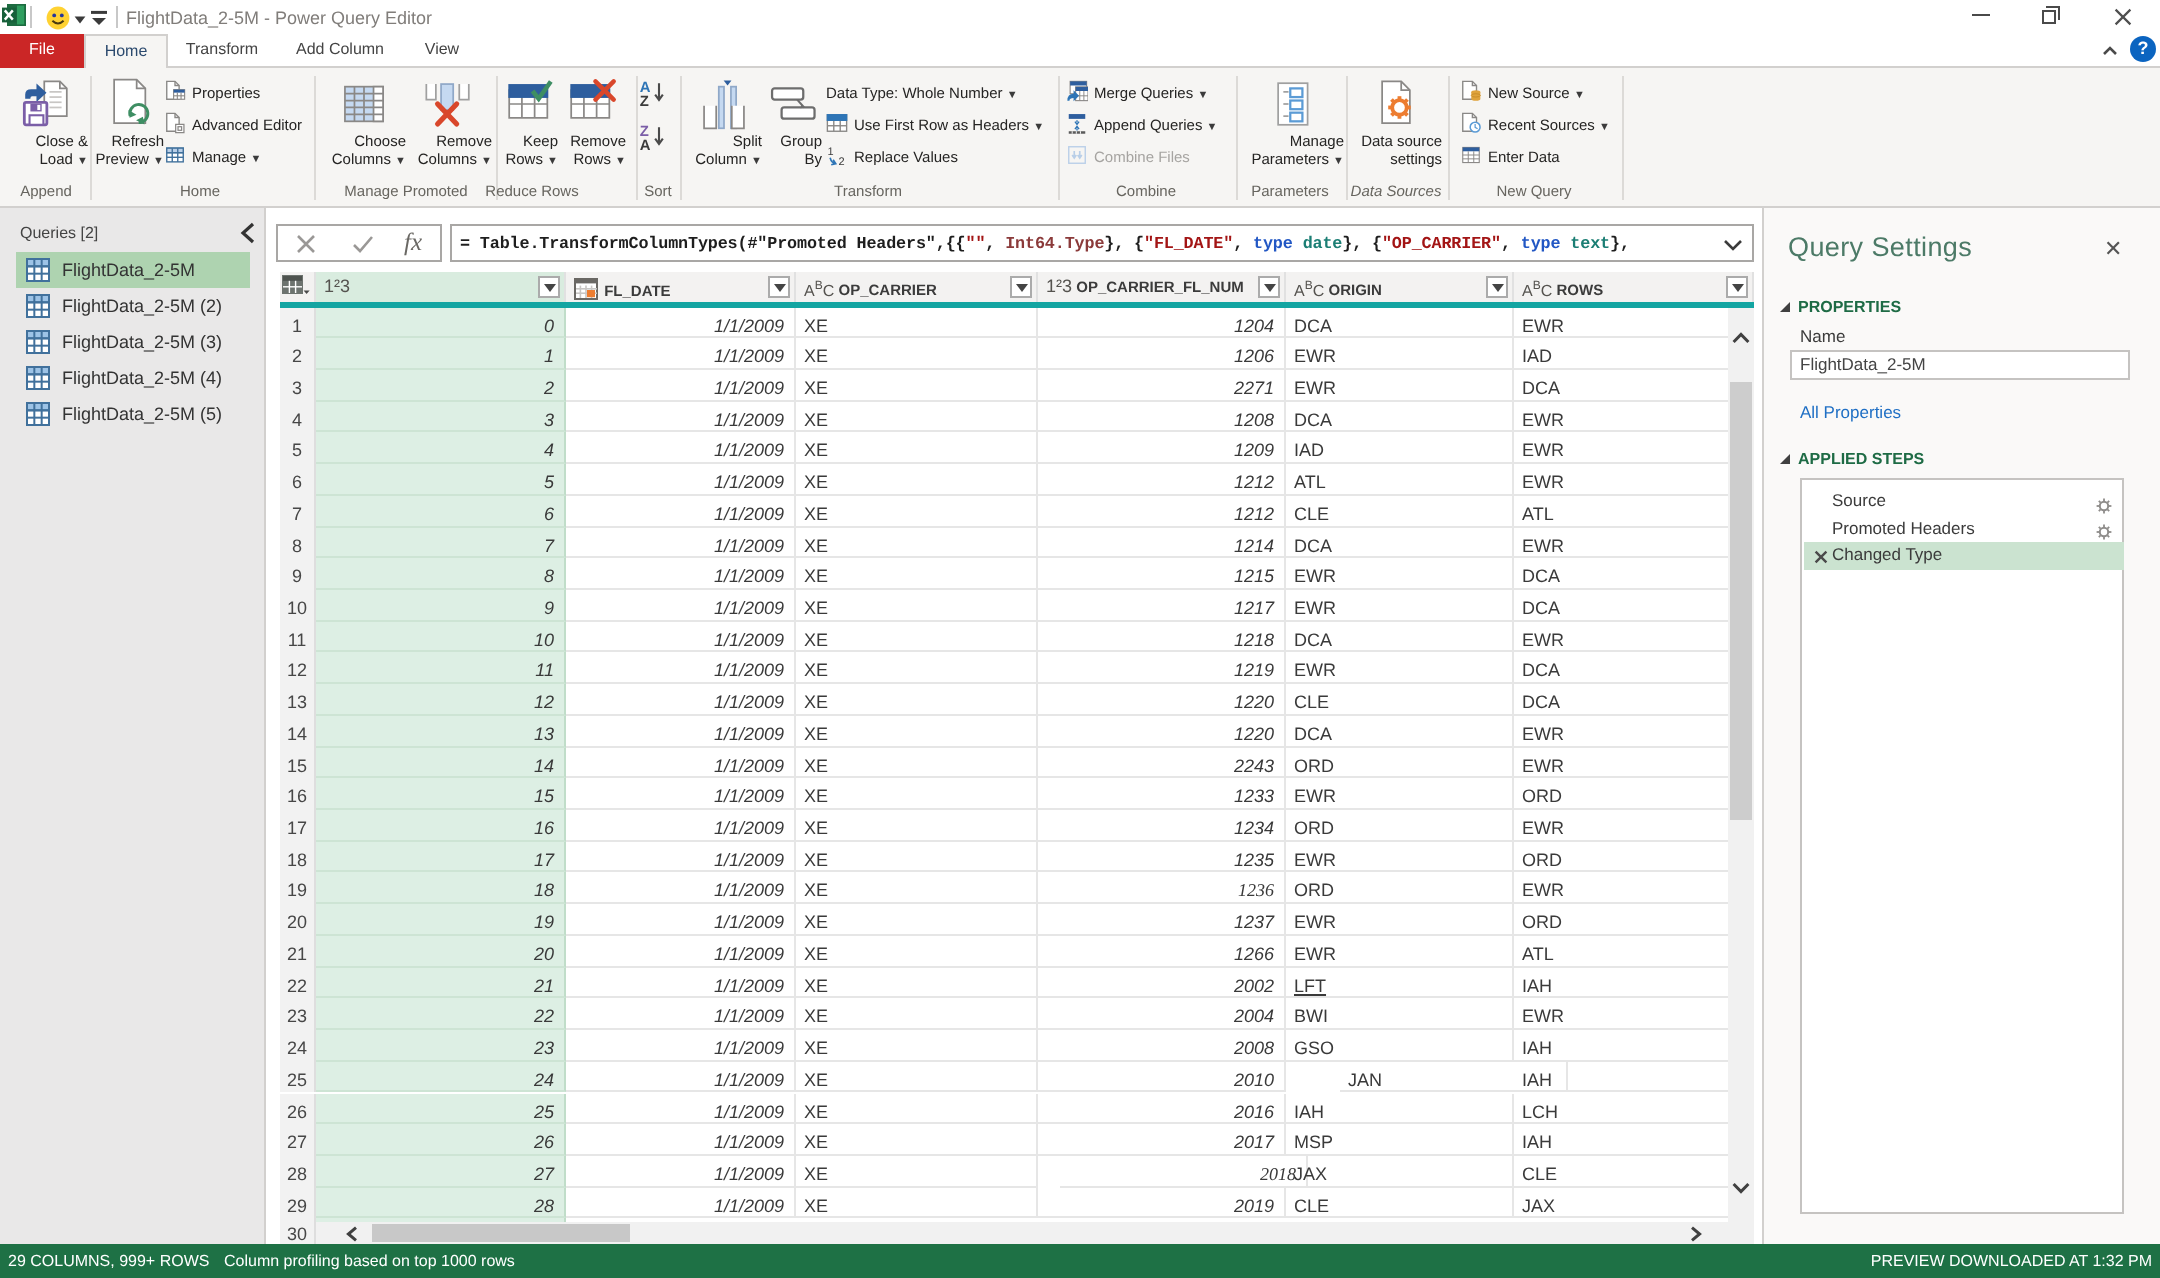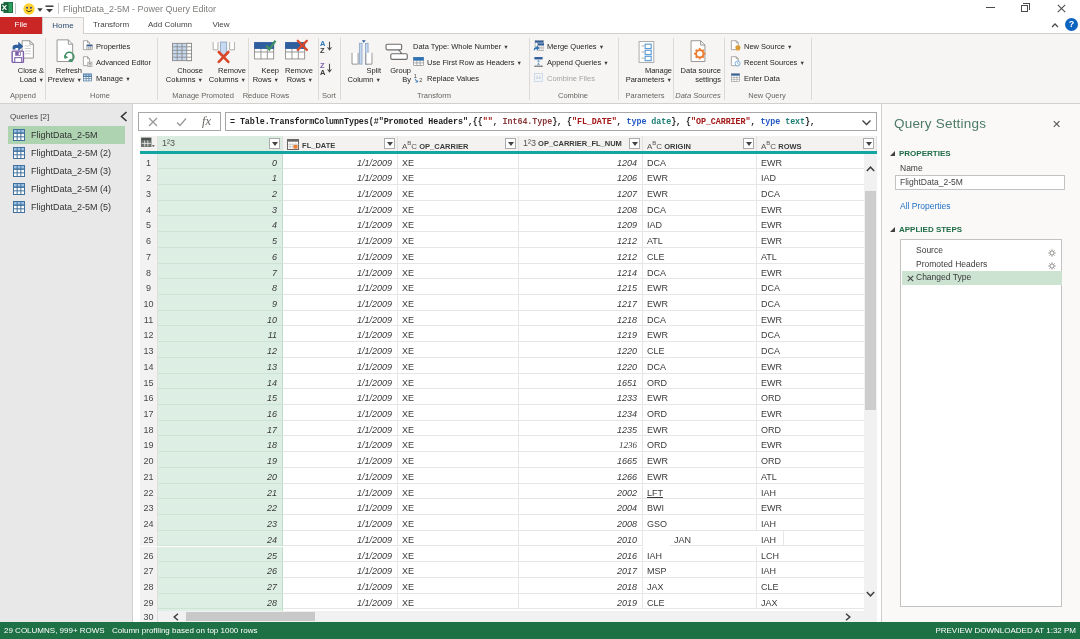--- a/index.html
+++ b/index.html
@@ -439,21 +439,21 @@
     <div class="cell num csel" style="left:18px;top:33.22px;width:125px;height:15.72px;line-height:18.22px;">1</div>
     <div class="cell num" style="left:143px;top:33.22px;width:115px;height:15.72px;line-height:18.22px;">1/1/2009</div>
     <div class="cell str" style="left:258px;top:33.22px;width:121px;height:15.72px;line-height:18.22px;">XE</div>
     <div class="cell num" style="left:379px;top:33.22px;width:124px;height:15.72px;line-height:18.22px;">1206</div>
     <div class="cell str" style="left:503px;top:33.22px;width:114px;height:15.72px;line-height:18.22px;">EWR</div>
     <div class="cell str" style="left:617px;top:33.22px;width:120px;height:15.72px;line-height:18.22px;">IAD</div>
     <div class="rnum" style="top:48.94px;height:15.72px;line-height:18.72px;">3</div>
     <div class="cell num csel" style="left:18px;top:48.94px;width:125px;height:15.72px;line-height:18.22px;">2</div>
     <div class="cell num" style="left:143px;top:48.94px;width:115px;height:15.72px;line-height:18.22px;">1/1/2009</div>
     <div class="cell str" style="left:258px;top:48.94px;width:121px;height:15.72px;line-height:18.22px;">XE</div>
-    <div class="cell num" style="left:379px;top:48.94px;width:124px;height:15.72px;line-height:18.22px;">1207</div>
+    <div class="cell num" style="left:379px;top:48.94px;width:124px;height:15.72px;line-height:18.22px;">2271</div>
     <div class="cell str" style="left:503px;top:48.94px;width:114px;height:15.72px;line-height:18.22px;">EWR</div>
     <div class="cell str" style="left:617px;top:48.94px;width:120px;height:15.72px;line-height:18.22px;">DCA</div>
     <div class="rnum" style="top:64.66px;height:15.72px;line-height:18.72px;">4</div>
     <div class="cell num csel" style="left:18px;top:64.66px;width:125px;height:15.72px;line-height:18.22px;">3</div>
     <div class="cell num" style="left:143px;top:64.66px;width:115px;height:15.72px;line-height:18.22px;">1/1/2009</div>
     <div class="cell str" style="left:258px;top:64.66px;width:121px;height:15.72px;line-height:18.22px;">XE</div>
     <div class="cell num" style="left:379px;top:64.66px;width:124px;height:15.72px;line-height:18.22px;">1208</div>
     <div class="cell str" style="left:503px;top:64.66px;width:114px;height:15.72px;line-height:18.22px;">DCA</div>
     <div class="cell str" style="left:617px;top:64.66px;width:120px;height:15.72px;line-height:18.22px;">EWR</div>
     <div class="rnum" style="top:80.38px;height:15.72px;line-height:18.72px;">5</div>
@@ -523,21 +523,21 @@
     <div class="cell num csel" style="left:18px;top:221.86px;width:125px;height:15.72px;line-height:18.22px;">13</div>
     <div class="cell num" style="left:143px;top:221.86px;width:115px;height:15.72px;line-height:18.22px;">1/1/2009</div>
     <div class="cell str" style="left:258px;top:221.86px;width:121px;height:15.72px;line-height:18.22px;">XE</div>
     <div class="cell num" style="left:379px;top:221.86px;width:124px;height:15.72px;line-height:18.22px;">1220</div>
     <div class="cell str" style="left:503px;top:221.86px;width:114px;height:15.72px;line-height:18.22px;">DCA</div>
     <div class="cell str" style="left:617px;top:221.86px;width:120px;height:15.72px;line-height:18.22px;">EWR</div>
     <div class="rnum" style="top:237.58px;height:15.72px;line-height:18.72px;">15</div>
     <div class="cell num csel" style="left:18px;top:237.58px;width:125px;height:15.72px;line-height:18.22px;">14</div>
     <div class="cell num" style="left:143px;top:237.58px;width:115px;height:15.72px;line-height:18.22px;">1/1/2009</div>
     <div class="cell str" style="left:258px;top:237.58px;width:121px;height:15.72px;line-height:18.22px;">XE</div>
-    <div class="cell num" style="left:379px;top:237.58px;width:124px;height:15.72px;line-height:18.22px;">1651</div>
+    <div class="cell num" style="left:379px;top:237.58px;width:124px;height:15.72px;line-height:18.22px;">2243</div>
     <div class="cell str" style="left:503px;top:237.58px;width:114px;height:15.72px;line-height:18.22px;">ORD</div>
     <div class="cell str" style="left:617px;top:237.58px;width:120px;height:15.72px;line-height:18.22px;">EWR</div>
     <div class="rnum" style="top:253.30px;height:15.72px;line-height:18.72px;">16</div>
     <div class="cell num csel" style="left:18px;top:253.30px;width:125px;height:15.72px;line-height:18.22px;">15</div>
     <div class="cell num" style="left:143px;top:253.30px;width:115px;height:15.72px;line-height:18.22px;">1/1/2009</div>
     <div class="cell str" style="left:258px;top:253.30px;width:121px;height:15.72px;line-height:18.22px;">XE</div>
     <div class="cell num" style="left:379px;top:253.30px;width:124px;height:15.72px;line-height:18.22px;">1233</div>
     <div class="cell str" style="left:503px;top:253.30px;width:114px;height:15.72px;line-height:18.22px;">EWR</div>
     <div class="cell str" style="left:617px;top:253.30px;width:120px;height:15.72px;line-height:18.22px;">ORD</div>
     <div class="rnum" style="top:269.02px;height:15.72px;line-height:18.72px;">17</div>
@@ -558,21 +558,21 @@
     <div class="cell num csel" style="left:18px;top:300.46px;width:125px;height:15.72px;line-height:18.22px;">18</div>
     <div class="cell num" style="left:143px;top:300.46px;width:115px;height:15.72px;line-height:18.22px;">1/1/2009</div>
     <div class="cell str" style="left:258px;top:300.46px;width:121px;height:15.72px;line-height:18.22px;">XE</div>
     <div class="cell num" style="left:379px;top:300.46px;width:124px;height:15.72px;line-height:18.22px;font-family:Liberation Serif, serif;">1236</div>
     <div class="cell str" style="left:503px;top:300.46px;width:114px;height:15.72px;line-height:18.22px;">ORD</div>
     <div class="cell str" style="left:617px;top:300.46px;width:120px;height:15.72px;line-height:18.22px;">EWR</div>
     <div class="rnum" style="top:316.18px;height:15.72px;line-height:18.72px;">20</div>
     <div class="cell num csel" style="left:18px;top:316.18px;width:125px;height:15.72px;line-height:18.22px;">19</div>
     <div class="cell num" style="left:143px;top:316.18px;width:115px;height:15.72px;line-height:18.22px;">1/1/2009</div>
     <div class="cell str" style="left:258px;top:316.18px;width:121px;height:15.72px;line-height:18.22px;">XE</div>
-    <div class="cell num" style="left:379px;top:316.18px;width:124px;height:15.72px;line-height:18.22px;">1665</div>
+    <div class="cell num" style="left:379px;top:316.18px;width:124px;height:15.72px;line-height:18.22px;">1237</div>
     <div class="cell str" style="left:503px;top:316.18px;width:114px;height:15.72px;line-height:18.22px;">EWR</div>
     <div class="cell str" style="left:617px;top:316.18px;width:120px;height:15.72px;line-height:18.22px;">ORD</div>
     <div class="rnum" style="top:331.90px;height:15.72px;line-height:18.72px;">21</div>
     <div class="cell num csel" style="left:18px;top:331.90px;width:125px;height:15.72px;line-height:18.22px;">20</div>
     <div class="cell num" style="left:143px;top:331.90px;width:115px;height:15.72px;line-height:18.22px;">1/1/2009</div>
     <div class="cell str" style="left:258px;top:331.90px;width:121px;height:15.72px;line-height:18.22px;">XE</div>
     <div class="cell num" style="left:379px;top:331.90px;width:124px;height:15.72px;line-height:18.22px;">1266</div>
     <div class="cell str" style="left:503px;top:331.90px;width:114px;height:15.72px;line-height:18.22px;">EWR</div>
     <div class="cell str" style="left:617px;top:331.90px;width:120px;height:15.72px;line-height:18.22px;">ATL</div>
     <div class="rnum" style="top:347.62px;height:15.72px;line-height:18.72px;">22</div>
@@ -614,21 +614,21 @@
     <div class="cell num csel" style="left:18px;top:426.22px;width:125px;height:15.72px;line-height:18.22px;">26</div>
     <div class="cell num" style="left:143px;top:426.22px;width:115px;height:15.72px;line-height:18.22px;">1/1/2009</div>
     <div class="cell str" style="left:258px;top:426.22px;width:121px;height:15.72px;line-height:18.22px;">XE</div>
     <div class="cell num" style="left:379px;top:426.22px;width:124px;height:15.72px;line-height:18.22px;">2017</div>
     <div class="cell str" style="left:503px;top:426.22px;width:114px;height:15.72px;line-height:18.22px;">MSP</div>
     <div class="cell str" style="left:617px;top:426.22px;width:120px;height:15.72px;line-height:18.22px;">IAH</div>
     <div class="rnum" style="top:441.94px;height:15.72px;line-height:18.72px;">28</div>
     <div class="cell num csel" style="left:18px;top:441.94px;width:125px;height:15.72px;line-height:18.22px;">27</div>
     <div class="cell num" style="left:143px;top:441.94px;width:115px;height:15.72px;line-height:18.22px;">1/1/2009</div>
     <div class="cell str" style="left:258px;top:441.94px;width:121px;height:15.72px;line-height:18.22px;">XE</div>
-    <div class="cell num" style="left:379px;top:441.94px;width:124px;height:15.72px;line-height:18.22px;">2018</div>
+    <div class="cell num" style="left:390px;top:441.94px;width:124px;height:15.72px;line-height:18.22px;font-family:Liberation Serif, serif;">2018</div>
     <div class="cell str" style="left:503px;top:441.94px;width:114px;height:15.72px;line-height:18.22px;">JAX</div>
     <div class="cell str" style="left:617px;top:441.94px;width:120px;height:15.72px;line-height:18.22px;">CLE</div>
     <div class="rnum" style="top:457.66px;height:15.72px;line-height:18.72px;">29</div>
     <div class="cell num csel" style="left:18px;top:457.66px;width:125px;height:15.72px;line-height:18.22px;">28</div>
     <div class="cell num" style="left:143px;top:457.66px;width:115px;height:15.72px;line-height:18.22px;">1/1/2009</div>
     <div class="cell str" style="left:258px;top:457.66px;width:121px;height:15.72px;line-height:18.22px;">XE</div>
     <div class="cell num" style="left:379px;top:457.66px;width:124px;height:15.72px;line-height:18.22px;">2019</div>
     <div class="cell str" style="left:503px;top:457.66px;width:114px;height:15.72px;line-height:18.22px;">CLE</div>
     <div class="cell str" style="left:617px;top:457.66px;width:120px;height:15.72px;line-height:18.22px;">JAX</div>
     <div class="rnum" style="top:473.38px;height:12.62px;line-height:16px;">30</div>

